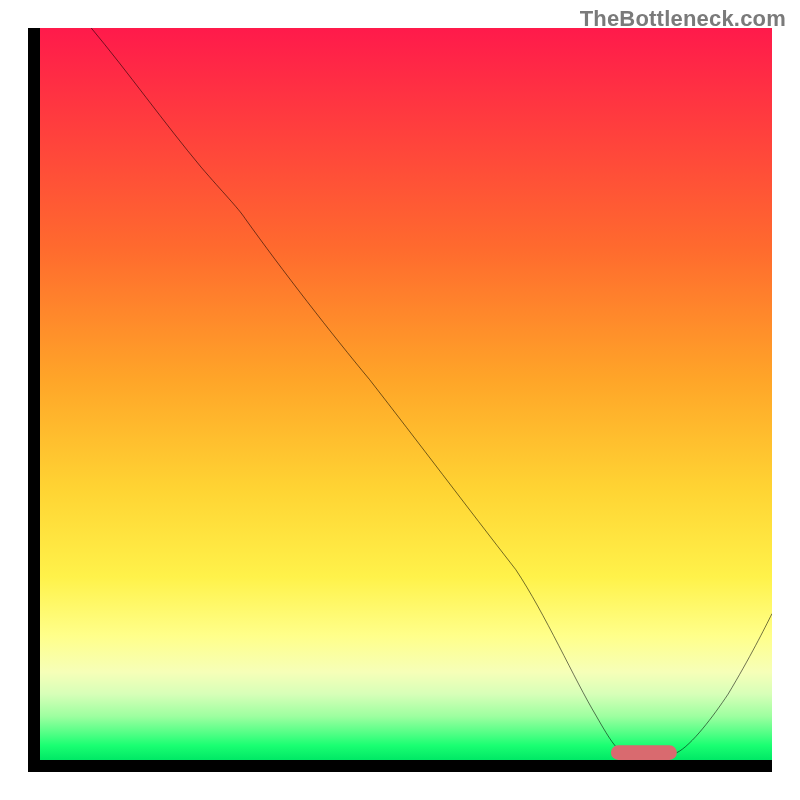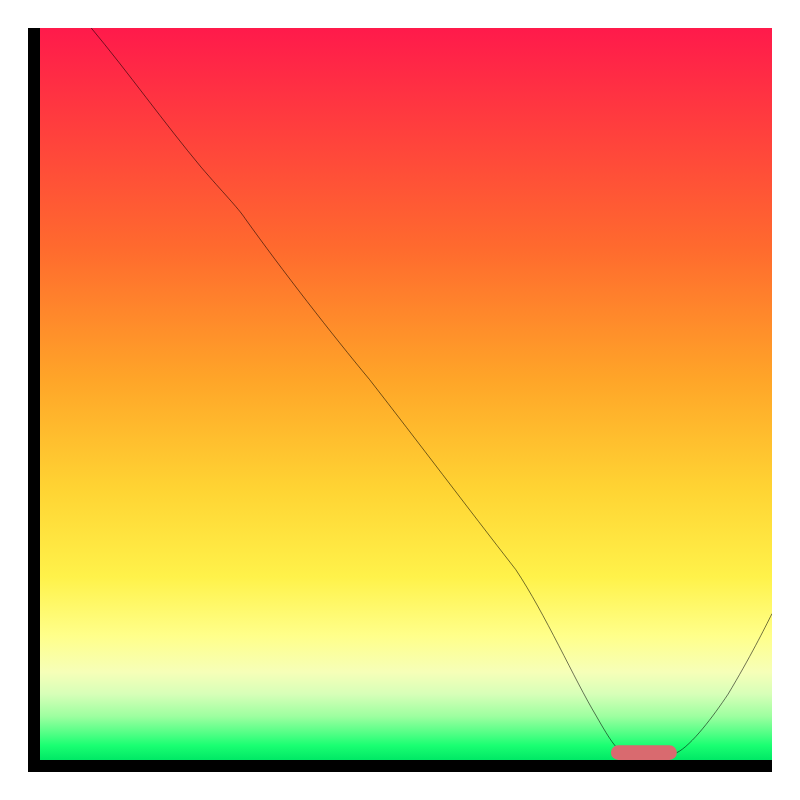--- a/index.html
+++ b/index.html
@@ -67,20 +67,21 @@
   }
   .marker {
     z-index: 20;
   }
 </style>
 </head>
 <body>
 
 <div class="container">
 
+  <div class="watermark">TheBottleneck.com</div>
 
   <div class="plot-frame">
 
     <div class="gradient-bg"></div>
 
     <svg class="curve" viewBox="0 0 100 100" preserveAspectRatio="none">
       <path d="M 7 0
                C 12 6, 17 13, 22 19
                C 25 22.5, 27 24.5, 28 26
                C 33 33, 40 42, 45 48

